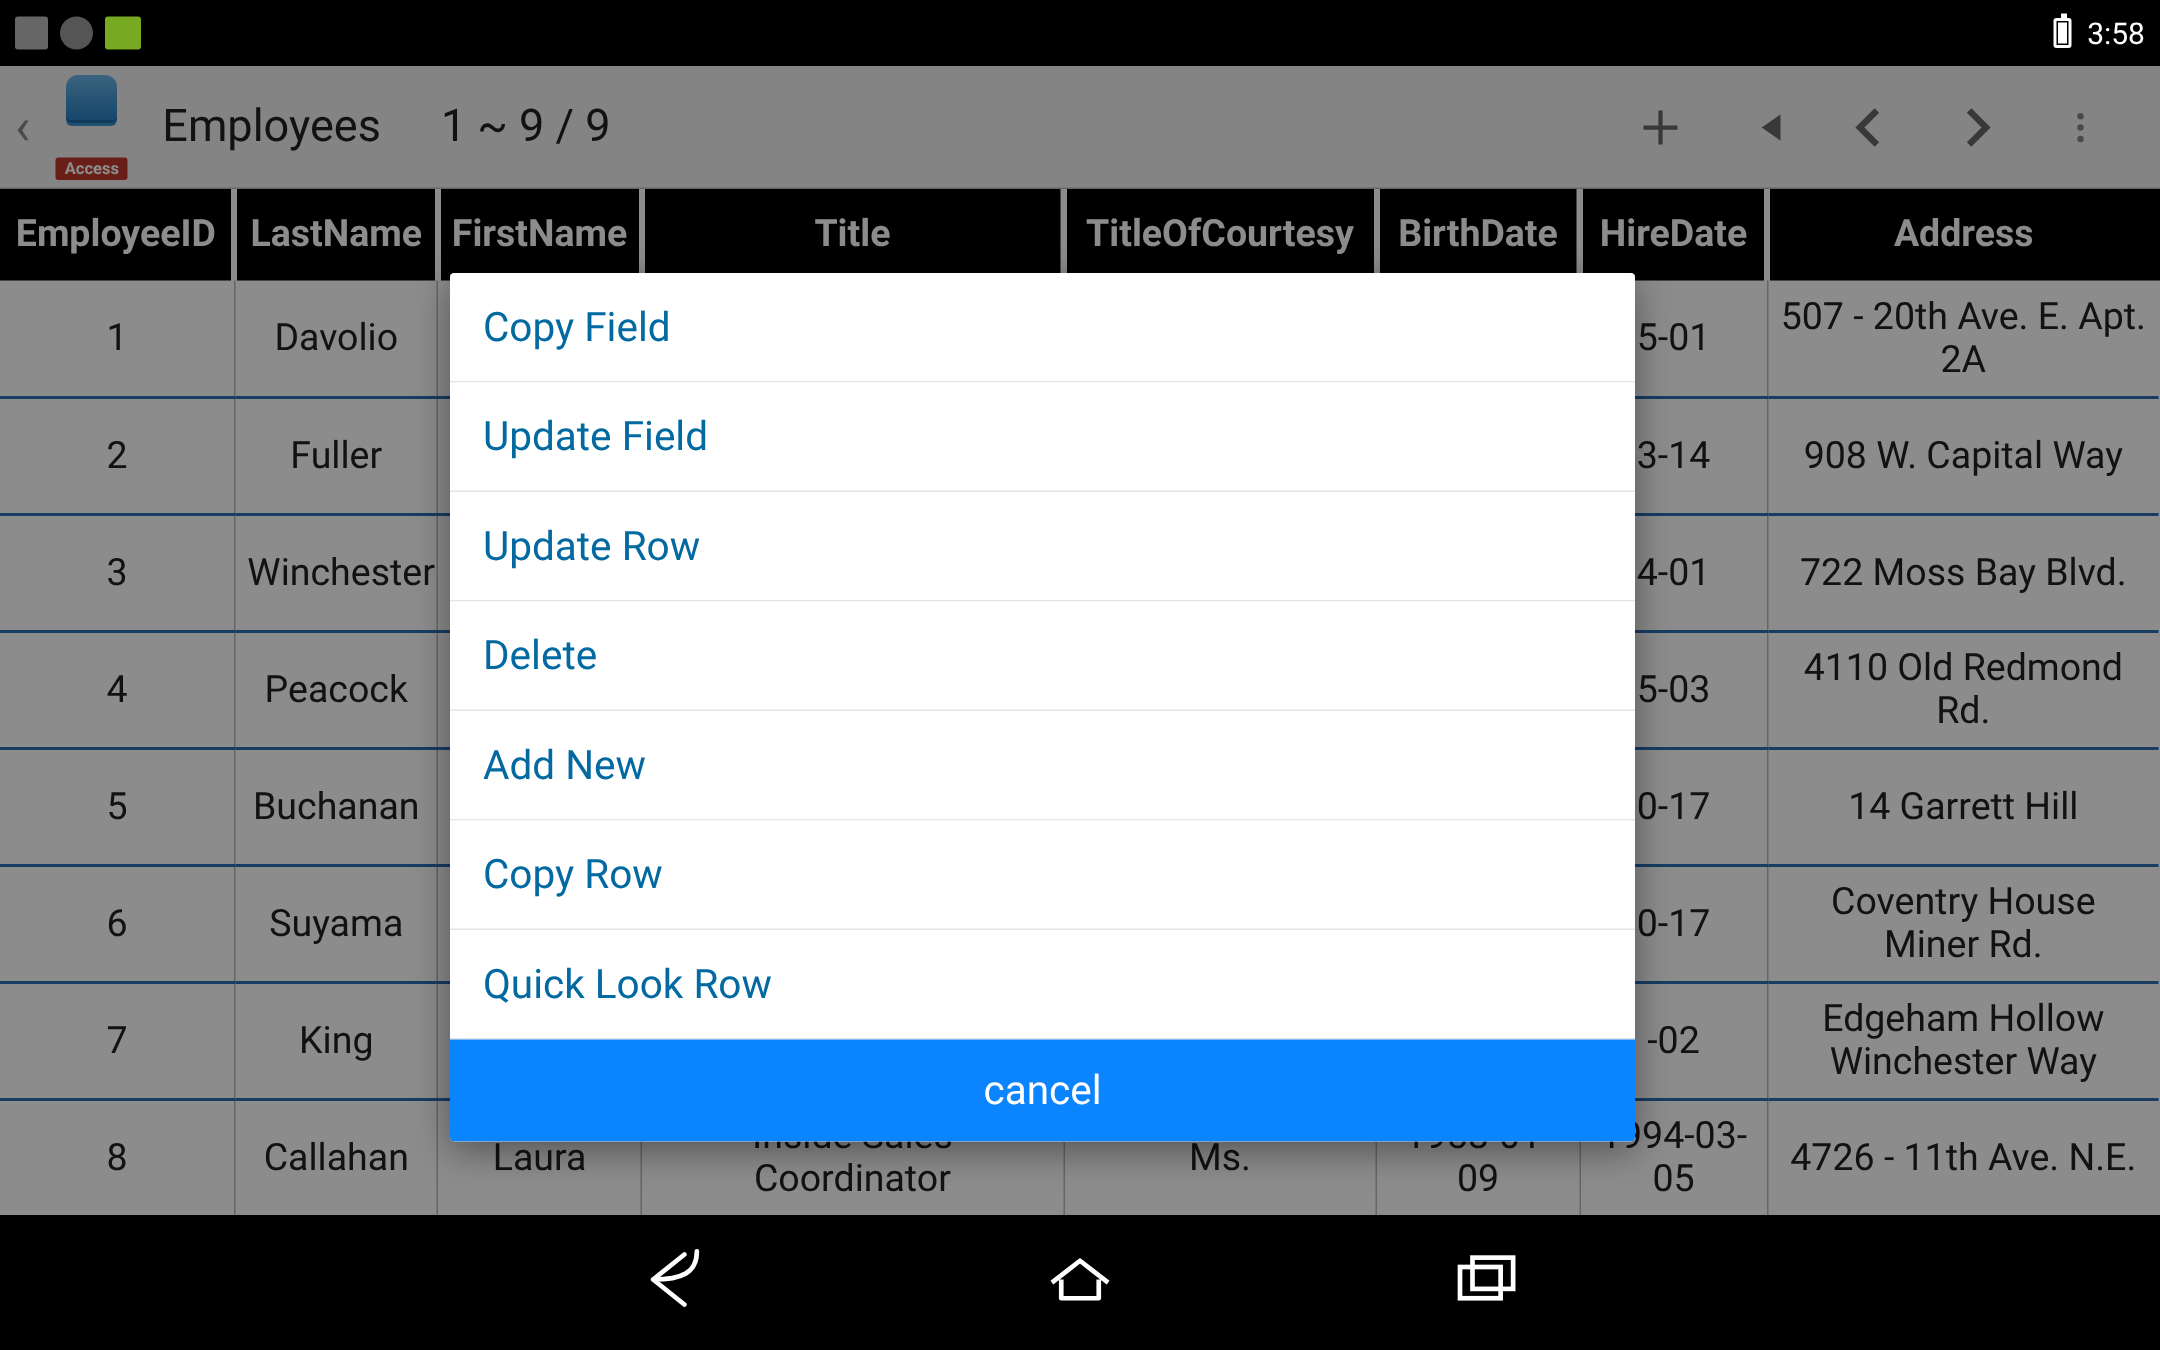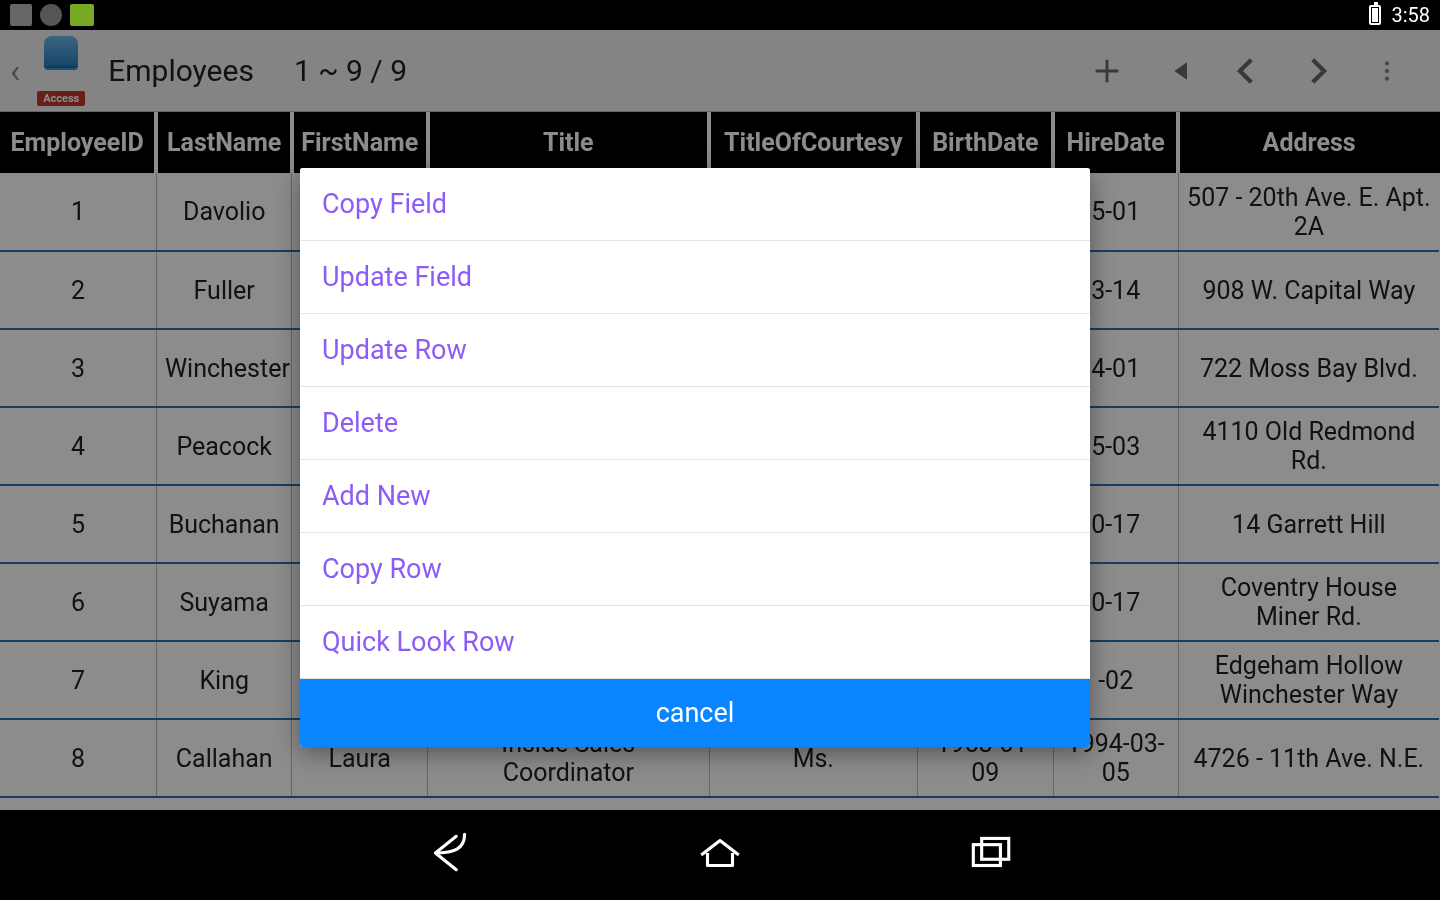--- a/index.html
+++ b/index.html
@@ -1,20 +1,20 @@
 <!DOCTYPE html>
 <html><head>
 <meta charset="utf-8">
 <style>
   * { box-sizing: border-box; margin: 0; padding: 0; }
   html, body { width: 1440px; height: 900px; overflow: hidden; font-family: Roboto, "Helvetica Neue", Arial, sans-serif; background: #000; }
   .screen { position: relative; width: 1440px; height: 900px; background: #000; }
 
   
-  .status-bar { height: 30px; background: #000; color: #fff; display: flex; align-items: center; justify-content: space-between; padding: 0 10px; font-size: 20px; }
+  .status-bar { height: 44px; background: #000; color: #fff; display: flex; align-items: center; justify-content: space-between; padding: 0 10px; font-size: 20px; }
   .status-left { display: flex; gap: 8px; align-items: center; }
   .status-left .mini-icon { width: 22px; height: 22px; background: #666; display: inline-block; border-radius: 2px; }
   .status-right { display: flex; gap: 10px; align-items: center; }
   .battery { width: 12px; height: 20px; border: 2px solid #fff; border-radius: 2px; position: relative; }
   .battery::before { content: ""; position: absolute; top: -5px; left: 3px; width: 4px; height: 3px; background: #fff; }
   .battery::after  { content: ""; position: absolute; top: 1px; left: 1px; right: 1px; bottom: 1px; background: #fff; }
 
   
   .app { position: relative; width: 1440px; height: 780px; background: #fff; }
 
@@ -43,21 +43,21 @@
   .col-toc   { width: 200px; }
   .col-birth { width: 130px; }
   .col-hire  { width: 120px; }
   .col-addr  { width: 250px; }
 
   
   .scrim { position: absolute; inset: 0; background: rgba(0,0,0,0.45); }
 
   
   .dialog { position: absolute; top: 138px; left: 300px; width: 790px; background: #fafafa; border-radius: 3px; box-shadow: 0 6px 24px rgba(0,0,0,.4); overflow: hidden; }
-  .dialog-item { font-size: 27px; color: #8b5cf6; padding: 20px 22px; border-bottom: 1px solid #e4e4e4; background: #fff; }
+  .dialog-item { font-size: 27px; color: #0369a1; padding: 20px 22px; border-bottom: 1px solid #e4e4e4; background: #fff; }
   .dialog-item:last-of-type { border-bottom: none; }
   .dialog-cancel { background: #0a84ff; color: #fff; text-align: center; font-size: 27px; padding: 18px 0; }
 
   
   .navbar { position: absolute; left: 0; right: 0; bottom: 0; height: 90px; background: #000; display: flex; align-items: center; justify-content: center; gap: 220px; }
   .nav-btn svg { width: 50px; height: 50px; stroke: #fff; fill: none; stroke-width: 2; }
 </style>
 </head>
 <body>
 

